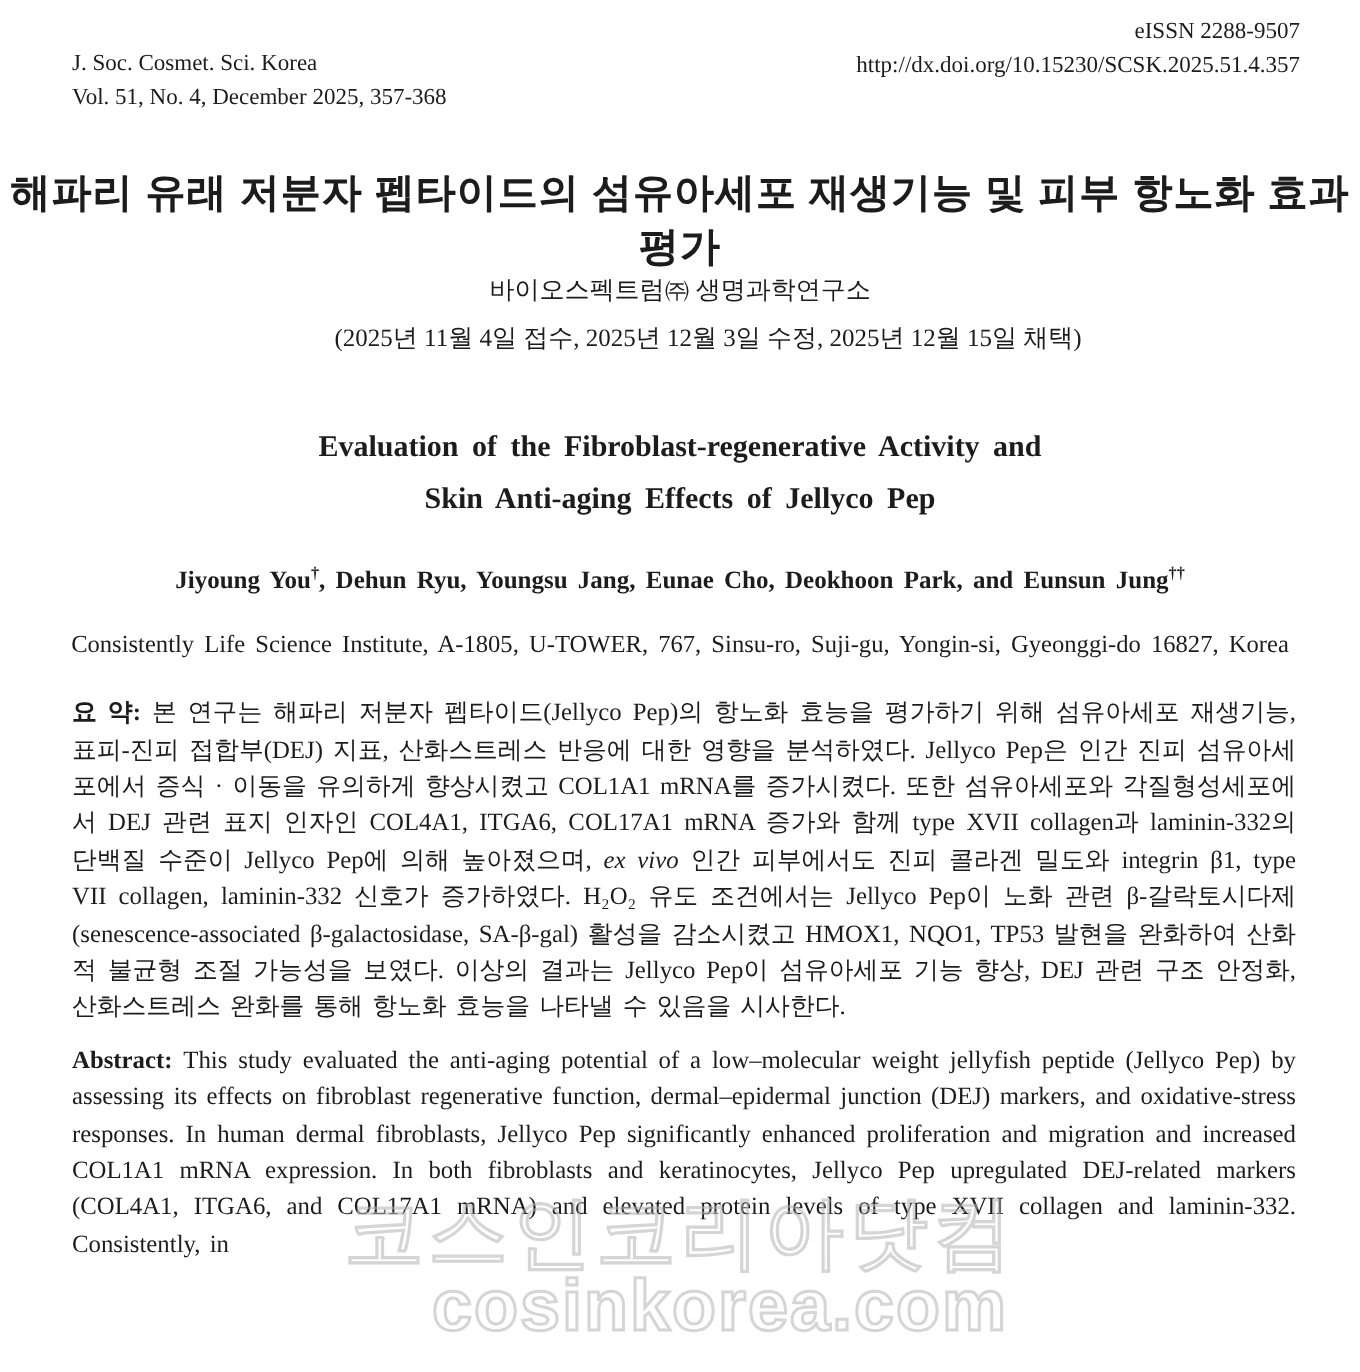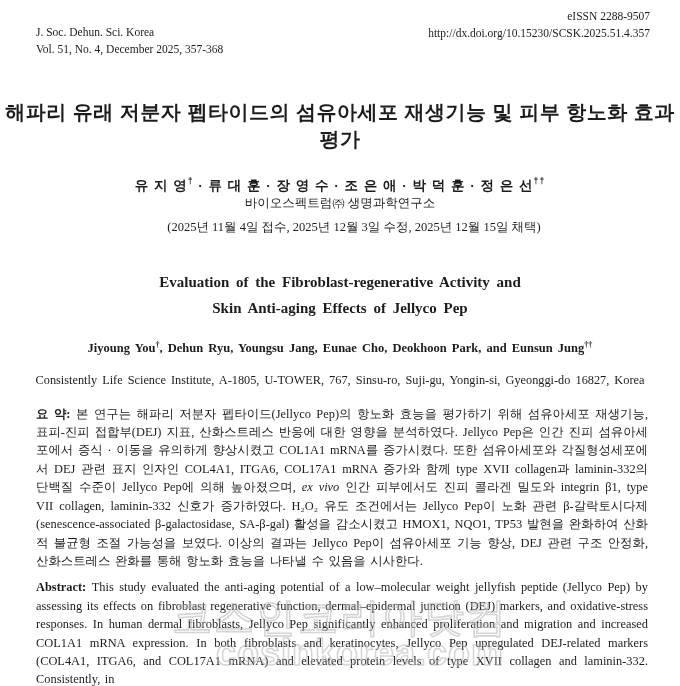--- a/index.html
+++ b/index.html
@@ -16,21 +16,21 @@
   }
   .header {
     display: flex;
     justify-content: space-between;
     align-items: flex-start;
     padding: 8px 30px 0 36px;
   }
   .header-left { margin-top: 16px; font-size: 11.5px; line-height: 17px; }
   .header-right { text-align: right; font-size: 11.5px; line-height: 17px; }
   .title-ko {
-    margin-top: 41px;
+    margin-top: 25px;
     text-align: center;
     font-family: "Liberation Sans", "DejaVu Sans", sans-serif;
     font-weight: bold;
     font-size: 20px;
     letter-spacing: 0.5px;
   }
   .authors-ko {
     margin-top: 23px;
     text-align: center;
     font-family: "Liberation Sans", "DejaVu Sans", sans-serif;
@@ -94,32 +94,31 @@
     -webkit-text-stroke: 1.5px #b3b3b3;
   }
 </style>
 </head>
 <body>
 
 <div class="page">
 
   <div class="header">
     <div class="header-left">
-      <div>J. Soc. Dehun. Sci. Korea</div>
+      <div>J. Soc. Cosmet. Sci. Korea</div>
       <div>Vol. 51, No. 4, December 2025, 357-368</div>
     </div>
     <div class="header-right">
       <div>eISSN 2288-9507</div>
       <div>http://dx.doi.org/10.15230/SCSK.2025.51.4.357</div>
     </div>
   </div>
 
   <h1 class="title-ko">해파리 유래 저분자 펩타이드의 섬유아세포 재생기능 및 피부 항노화 효과 평가</h1>
 
-  <div class="authors-ko"><span>유 지 영</span><span style="vertical-align: super; font-size: 0.65em;">†</span><span> · 류 대 훈 · 장 영 수 · 조 은 애 · 박 덕 훈 · 정 은 선</span><span style="vertical-align: super; font-size: 0.65em;">††</span></div>
 
   <div class="affil-ko">바이오스펙트럼㈜ 생명과학연구소</div>
 
   <div class="dates-ko">(2025년 11월 4일 접수, 2025년 12월 3일 수정, 2025년 12월 15일 채택)</div>
 
   <h2 class="title-en">
     <span>Evaluation of the Fibroblast-regenerative Activity and</span><br>
     <span>Skin Anti-aging Effects of Jellyco Pep</span>
   </h2>
 

